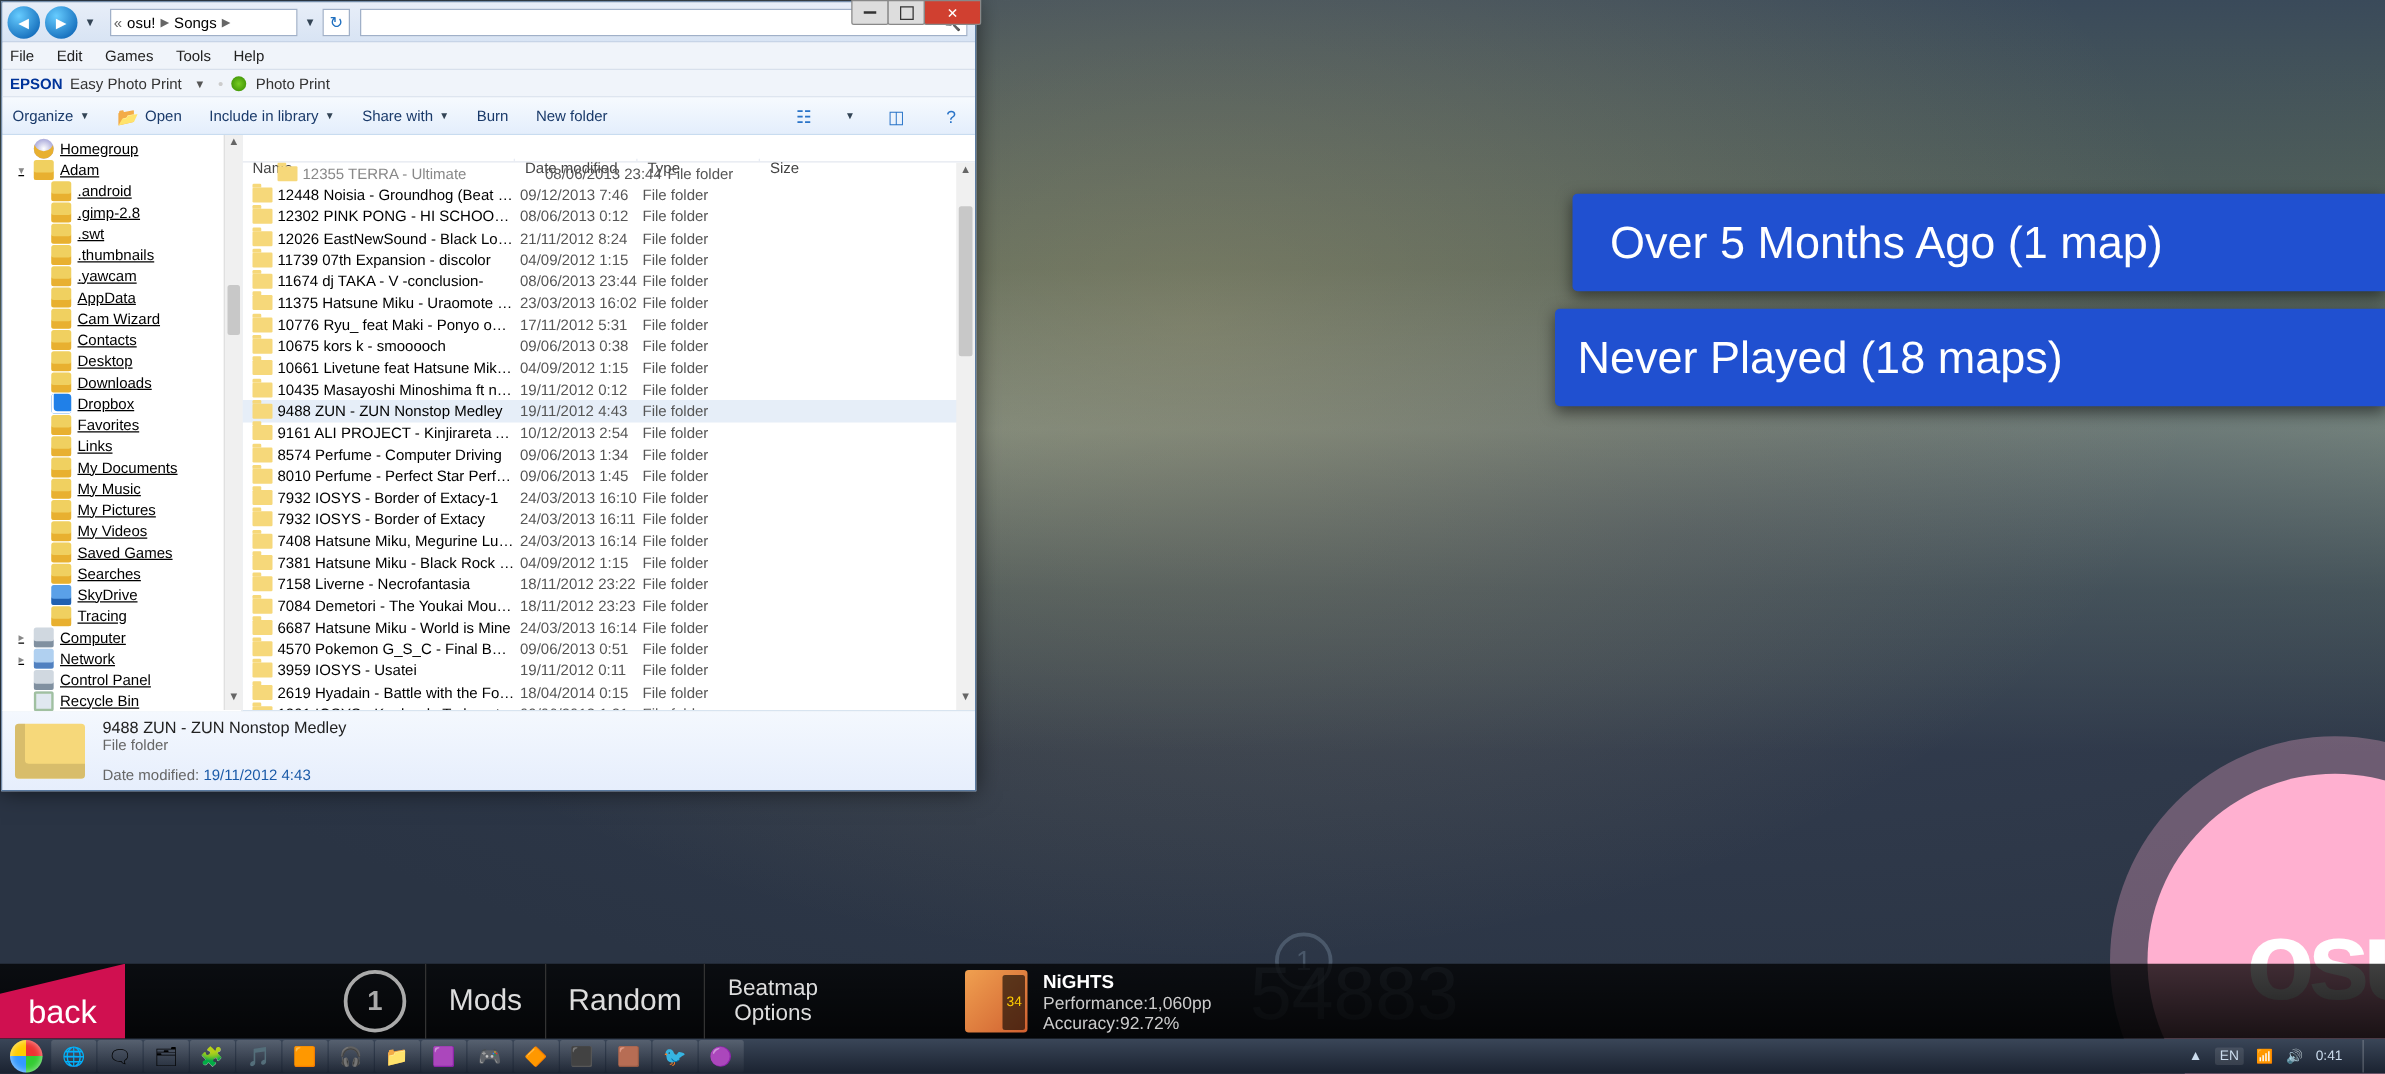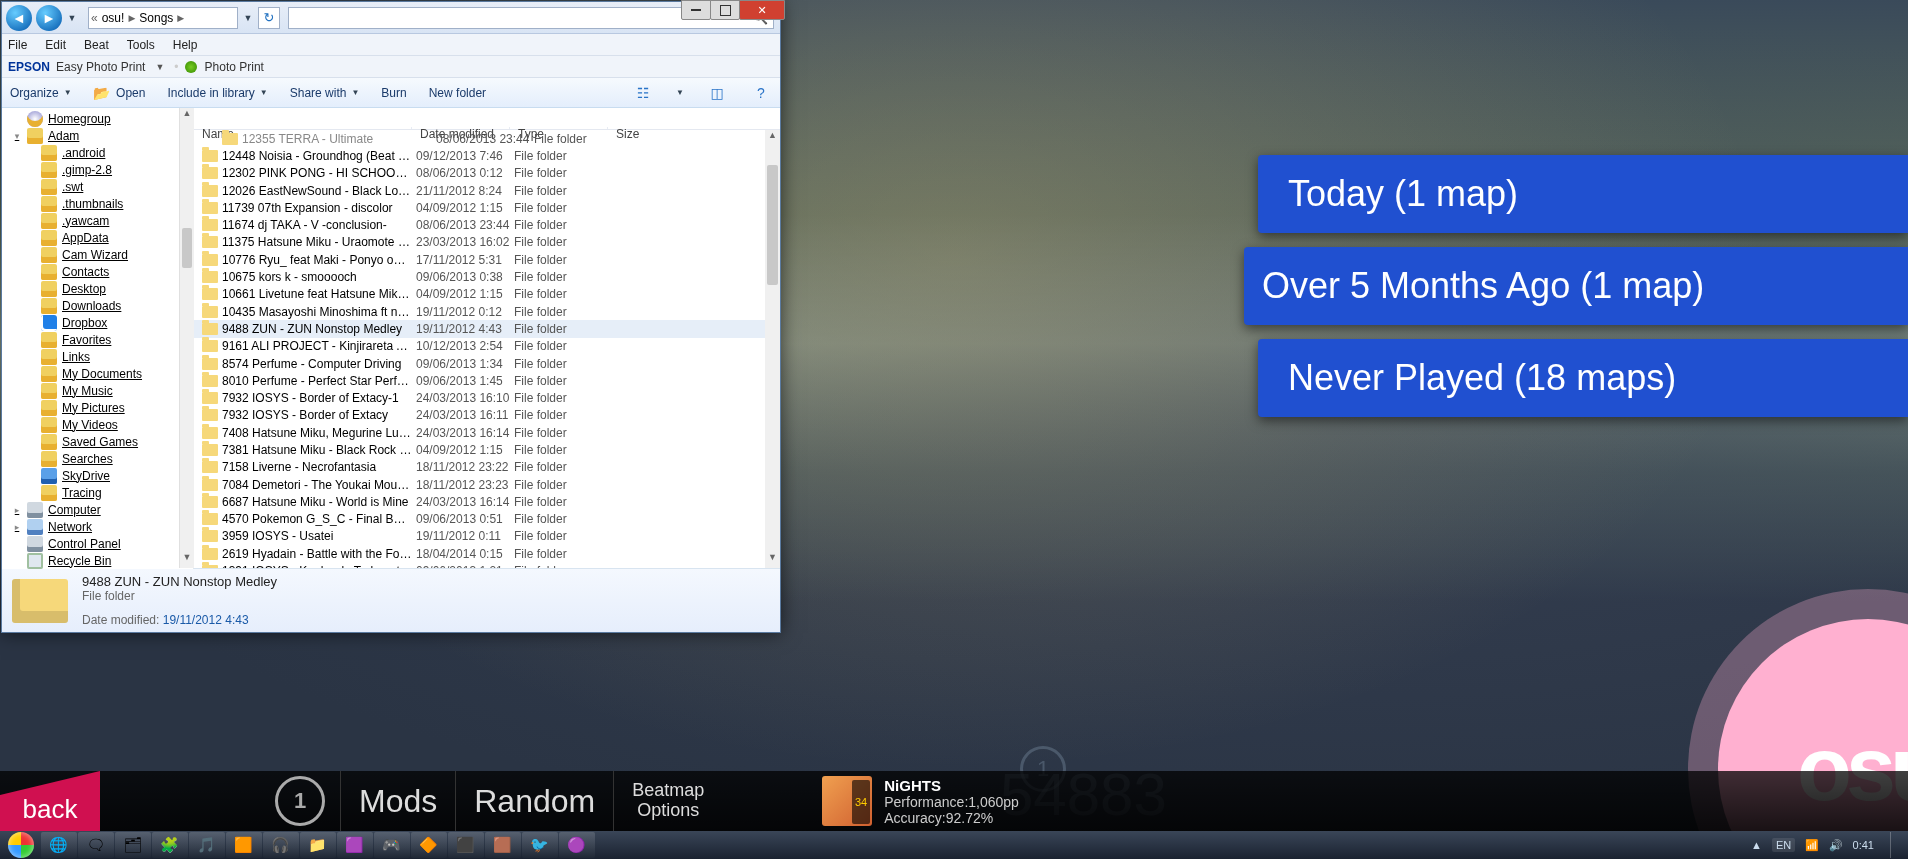--- a/index.html
+++ b/index.html
@@ -13,21 +13,21 @@
 .cats { position: absolute; right: 0; top: 155px; }
 .cat { background: #2050d0; color: #fff; padding: 18px 60px 18px 30px; margin-bottom: 14px; font-size: 36px; font-weight: 300; border-radius: 4px 0 0 4px; box-shadow: 0 4px 12px rgba(0,0,0,0.5); min-width: 650px; }
 .cat:nth-child(2){ margin-left: -14px; padding-left: 18px; }
 .cat:nth-child(3){ margin-left: 0px; padding-left: 30px; }
 
 
 .osu-bottom { position: absolute; left: 0; bottom: 28px; right: 0; height: 60px; background: linear-gradient(180deg, rgba(0,0,0,0.75), rgba(0,0,0,0.9)); display: flex; align-items: stretch; color:#ddd; }
 .back-btn { background: #d01050; color:#fff; width: 100px; display:flex; align-items:flex-end; justify-content:center; padding-bottom:6px; font-size:26px; clip-path: polygon(0 40%, 100% 0, 100% 100%, 0 100%); }
 .mode-circle { width:80px; display:flex; align-items:center; justify-content:center; }
 .mode-circle .c { width:50px; height:50px; border:3px solid #aaa; border-radius:50%; display:flex; align-items:center; justify-content:center; color:#aaa; font-size:22px; font-weight:bold; }
-.obtn { padding: 0 18px; display:flex; align-items:center; justify-content:center; font-size:32px; color:#ddd; border-left:1px solid #333; }
+.obtn { padding: 0 18px; display:flex; align-items:center; justify-content:center; font-size:24px; color:#ddd; border-left:1px solid #333; }
 .obtn.small { font-size:18px; line-height:1.1; flex-direction:column; }
 .user-block { margin-left: 100px; display:flex; align-items:center; gap:12px; }
 .avatar { width:50px; height:50px; background: linear-gradient(135deg,#f0a050,#d06030); border-radius:3px; position:relative; }
 .avatar .lvl { position:absolute; right:2px; bottom:2px; background:rgba(0,0,0,0.6); color:#ffcc00; font-size:11px; padding:16px 3px; border-radius:2px; }
 .stats { font-size:14px; color:#ccc; }
 .stats .uname { font-size:15px; color:#fff; font-weight:bold; }
 .bignum { position:absolute; left:1000px; bottom:30px; font-size:60px; color:rgba(120,140,160,0.4); font-weight:300; }
 .bignum .c2 { position:absolute; left:20px; top:-14px; width:46px; height:46px; border:3px solid rgba(120,140,160,0.4); border-radius:50%; display:flex; align-items:center; justify-content:center; font-size:22px;}
 .osu-logo { position:absolute; right:-110px; bottom:-60px; width:300px; height:300px; background:#ffb0d0; border-radius:50%; display:flex; align-items:center; justify-content:center; color:#fff; font-size:90px; font-weight:bold; box-shadow: 0 0 0 30px rgba(255,176,208,0.3); letter-spacing:-6px; }
 
@@ -123,21 +123,20 @@
 .tray{ margin-left:auto; display:flex; align-items:center; gap:10px; color:#cde; font-size:11px; padding-right:6px;}
 .tray .lang{ background:rgba(255,255,255,0.1); padding:1px 4px; border-radius:2px;}
 .tray .showdt{ width:10px; height:26px; border-left:1px solid rgba(255,255,255,0.25); margin-left:6px;}
 </style>
 </head>
 <body>
 
 <div class="osu-bg"></div>
 
 <div class="cats">
-  <div class="cat">Today (1 map)</div>
   <div class="cat">Over 5 Months Ago (1 map)</div>
   <div class="cat">Never Played (18 maps)</div>
 </div>
 
 <div class="bignum">
   <span class="c2">1</span>
   <span>54883</span>
 </div>
 
 <div class="osu-logo">osu</div>
@@ -188,21 +187,21 @@
     <div class="refresh">↻</div>
     <div class="searchbox">
       <input placeholder="" style="">
       <span class="mag">🔍</span>
     </div>
   </div>
 
   <div class="menubar">
     <span>File</span>
     <span>Edit</span>
-    <span>Beat</span>
+    <span>Games</span>
     <span>Tools</span>
     <span>Help</span>
   </div>
 
   <div class="epson">
     <span class="bold">EPSON</span>
     <span>Easy Photo Print</span>
     <span class="dd">▼</span>
     <span style="color:#ccc">•</span>
     <span class="pp"></span>

